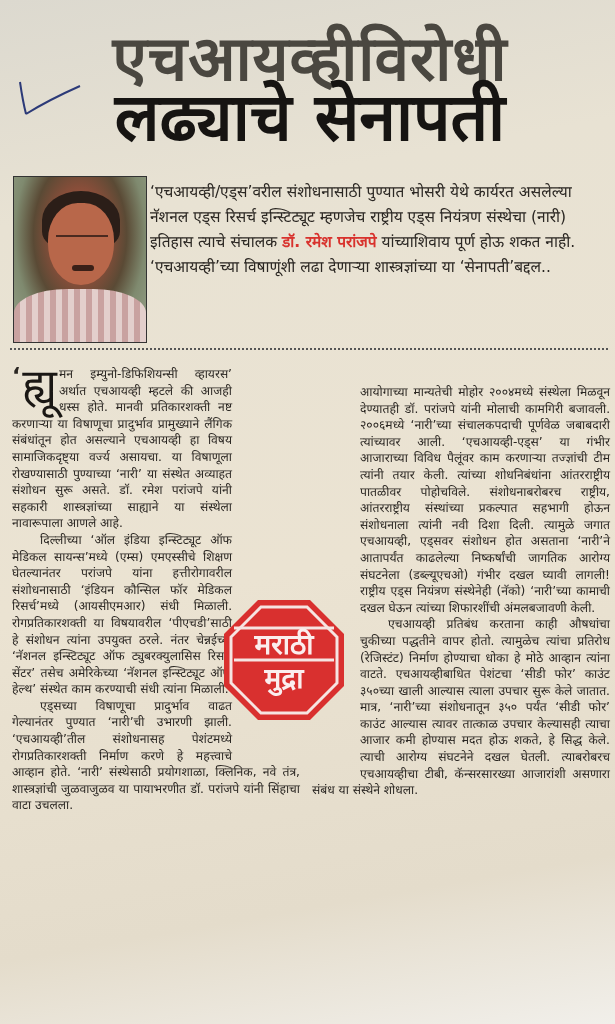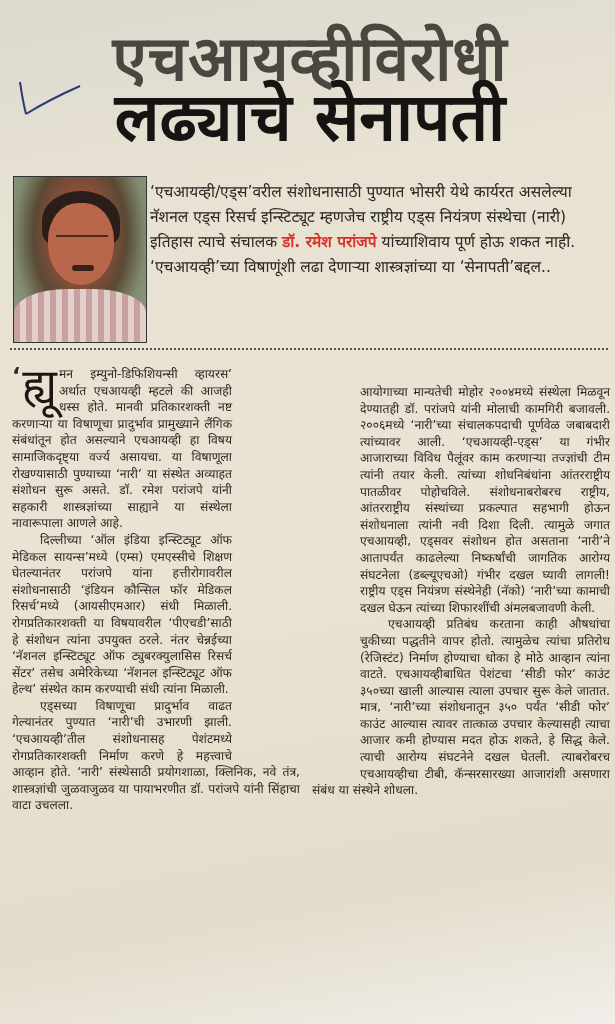--- a/index.html
+++ b/index.html
@@ -104,14 +104,24 @@
     <p class="indent">दिल्लीच्या ‘ऑल इंडिया इन्स्टिट्यूट ऑफ मेडिकल सायन्स’मध्ये (एम्स) एमएस्सीचे शिक्षण घेतल्यानंतर परांजपे यांना हत्तीरोगावरील संशोधनासाठी ‘इंडियन कौन्सिल फॉर मेडिकल रिसर्च’मध्ये (आयसीएमआर) संधी मिळाली. रोगप्रतिकारशक्ती या विषयावरील ‘पीएचडी’साठी हे संशोधन त्यांना उपयुक्त ठरले. नंतर चेन्नईच्या ‘नॅशनल इन्स्टिट्यूट ऑफ ट्युबरक्युलासिस रिसर्च सेंटर’ तसेच अमेरिकेच्या ‘नॅशनल इन्स्टिट्यूट ऑफ हेल्थ’ संस्थेत काम करण्याची संधी त्यांना मिळाली.</p>
     <p class="indent">एड्सच्या विषाणूचा प्रादुर्भाव वाढत गेल्यानंतर पुण्यात ‘नारी’ची उभारणी झाली. ‘एचआयव्ही’तील संशोधनासह पेशंटमध्ये रोगप्रतिकारशक्ती निर्माण करणे हे महत्त्वाचे आव्हान होते. ‘नारी’ संस्थेसाठी प्रयोगशाळा, क्लिनिक, नवे तंत्र, शास्त्रज्ञांची जुळवाजुळव या पायाभरणीत डॉ. परांजपे यांनी सिंहाचा वाटा उचलला.</p>
   </div>
 
   <div class="col col-right">
     <div class="spacer-right" style="margin-top:200px;height:185px;width:48px;"></div>
     <p>आयोगाच्या मान्यतेची मोहोर २००४मध्ये संस्थेला मिळवून देण्यातही डॉ. परांजपे यांनी मोलाची कामगिरी बजावली. २००६मध्ये ‘नारी’च्या संचालकपदाची पूर्णवेळ जबाबदारी त्यांच्यावर आली. ‘एचआयव्ही-एड्स’ या गंभीर आजाराच्या विविध पैलूंवर काम करणाऱ्या तज्ज्ञांची टीम त्यांनी तयार केली. त्यांच्या शोधनिबंधांना आंतरराष्ट्रीय पातळीवर पोहोचविले. संशोधनाबरोबरच राष्ट्रीय, आंतरराष्ट्रीय संस्थांच्या प्रकल्पात सहभागी होऊन संशोधनाला त्यांनी नवी दिशा दिली. त्यामुळे जगात एचआयव्ही, एड्सवर संशोधन होत असताना ‘नारी’ने आतापर्यंत काढलेल्या निष्कर्षांची जागतिक आरोग्य संघटनेला (डब्ल्यूएचओ) गंभीर दखल घ्यावी लागली! राष्ट्रीय एड्स नियंत्रण संस्थेनेही (नॅको) ‘नारी’च्या कामाची दखल घेऊन त्यांच्या शिफारशींची अंमलबजावणी केली.</p>
     <p class="indent">एचआयव्ही प्रतिबंध करताना काही औषधांचा चुकीच्या पद्धतीने वापर होतो. त्यामुळेच त्यांचा प्रतिरोध (रेजिस्टंट) निर्माण होण्याचा धोका हे मोठे आव्हान त्यांना वाटते. एचआयव्हीबाधित पेशंटचा ‘सीडी फोर’ काउंट ३५०च्या खाली आल्यास त्याला उपचार सुरू केले जातात. मात्र, ‘नारी’च्या संशोधनातून ३५० पर्यंत ‘सीडी फोर’ काउंट आल्यास त्यावर तात्काळ उपचार केल्यासही त्याचा आजार कमी होण्यास मदत होऊ शकते, हे सिद्ध केले. त्याची आरोग्य संघटनेने दखल घेतली. त्याबरोबरच एचआयव्हीचा टीबी, कॅन्सरसारख्या आजारांशी असणारा संबंध या संस्थेने शोधला.</p>
   </div>
 
+  <div class="stamp">
+    <svg width="124" height="124" viewBox="0 0 124 124">
+      <polygon points="36,2 88,2 122,36 122,88 88,122 36,122 2,88 2,36" fill="#d9302f"></polygon>
+      <polygon points="39,9 85,9 115,39 115,85 85,115 39,115 9,85 9,39" fill="none" stroke="#f6e4e2" stroke-width="3"></polygon>
+      <line x1="12" y1="30" x2="112" y2="30" stroke="#f6e4e2" stroke-width="3"></line>
+      <line x1="12" y1="62" x2="112" y2="62" stroke="#f6e4e2" stroke-width="3"></line>
+    </svg>
+    <div class="stamp-text1">मराठी</div>
+    <div class="stamp-text2">मुद्रा</div>
+  </div>
 
 </div>
 
 </body></html>

